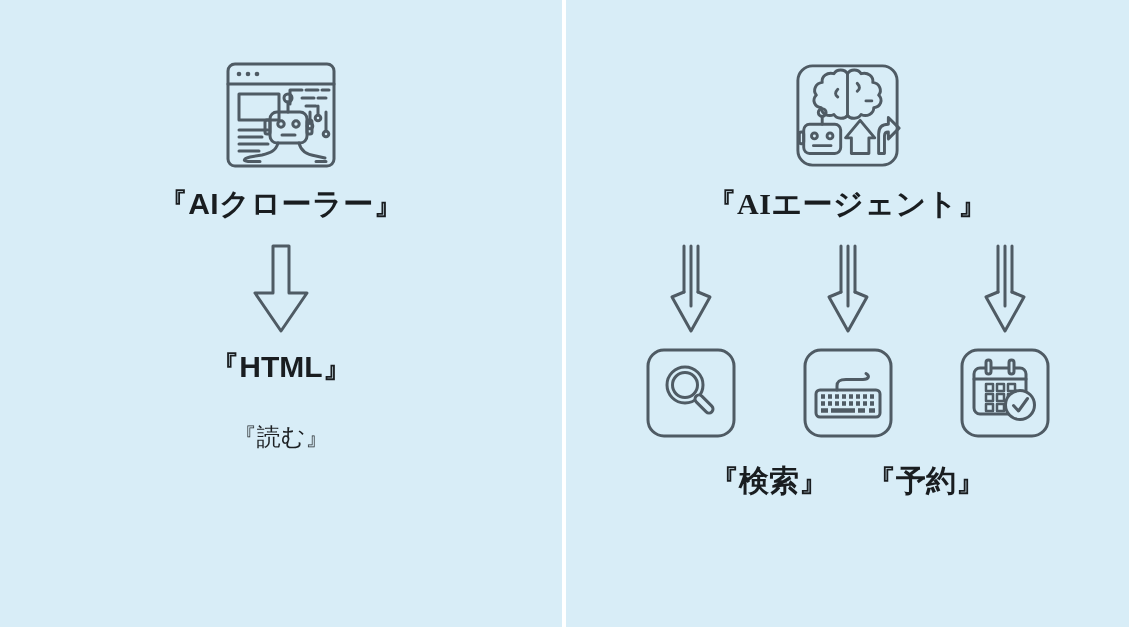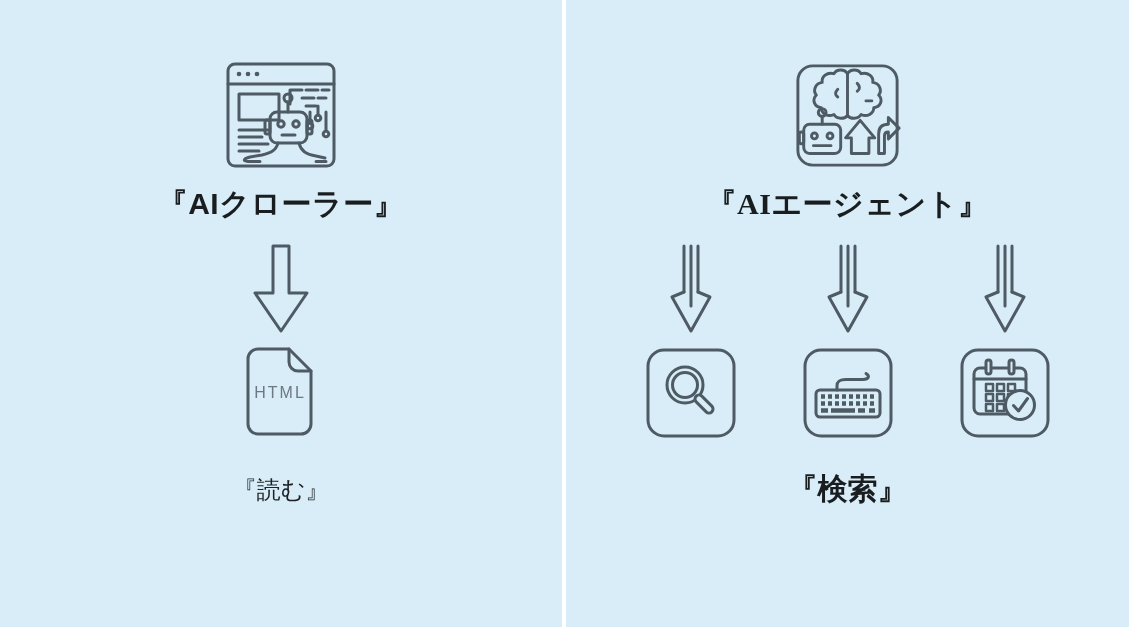--- a/index.html
+++ b/index.html
@@ -34,21 +34,21 @@
   }
   .verb{
     margin-top:33px;
     font-size:24px;font-weight:500;color:#1c2023;line-height:38px;white-space:nowrap;
   }
   .row{display:flex;justify-content:center;}
   .row.arrows{margin-top:21px;}
   .row.icons{margin-top:14px;}
   .row.labels{margin-top:16px;}
   .cell{width:157px;display:flex;justify-content:center;align-items:flex-start;}
-  .cell .big-label{margin-top:16px;}
+  .cell .big-label{margin-top:8px;}
 
   svg{display:block;}
   .ink{stroke:#4f5b64;fill:none;stroke-width:3;stroke-linecap:round;stroke-linejoin:round;}
   .ink-fill{fill:#4f5b64;stroke:none;}
   .bgfill{fill:#d8edf7;}
   .file-text{
     fill:#6e7880;font-size:16px;letter-spacing:2px;
     font-family:"Liberation Sans","DejaVu Sans",sans-serif;
   }
 </style>
@@ -99,30 +99,22 @@
     </div>
 
     <div class="title">『AIクローラー』</div>
 
     <div class="arrow-zone">
       <svg width="58" height="90" viewBox="0 0 58 90">
         <path class="ink" d="M21,2 H37 V49 H55 L29,87 L3,49 H21 Z"></path>
       </svg>
     </div>
 
-    <div class="file-zone">
-      <svg width="72" height="92" viewBox="0 0 72 92">
-        <g class="ink">
-          <path d="M44,3 H13 A10,10 0 0 0 3,13 V78 A10,10 0 0 0 13,88 H56 A10,10 0 0 0 66,78 V25 H53 A9,9 0 0 1 44,16 Z"></path>
-          <path d="M44,3 L66,25"></path>
-        </g>
-        <text class="file-text" x="35" y="52" text-anchor="middle">HTML</text>
-      </svg>
-    </div>
-
+
+    <div class="big-label">『HTML』</div>
 
     <div class="verb">『読む』</div>
   </div>
 
   <div class="divider"></div>
 
   <div class="panel right">
 
     <div class="top-icon">
       <svg width="107" height="107" viewBox="0 0 110 110">
@@ -232,18 +224,21 @@
             <path d="M53.5,57.5 L58.5,63 L67.5,50.5"></path>
           </g>
         </svg>
       </div>
     </div>
 
     <div class="row labels">
       <div class="cell">
         <div class="big-label">『検索』</div>
       </div>
+      <div class="cell">
+        <div class="big-label">『予約』</div>
+      </div>
     </div>
 
   </div>
 
 </div>
 <div class="bottom-strip"></div>
 
 </body></html>

